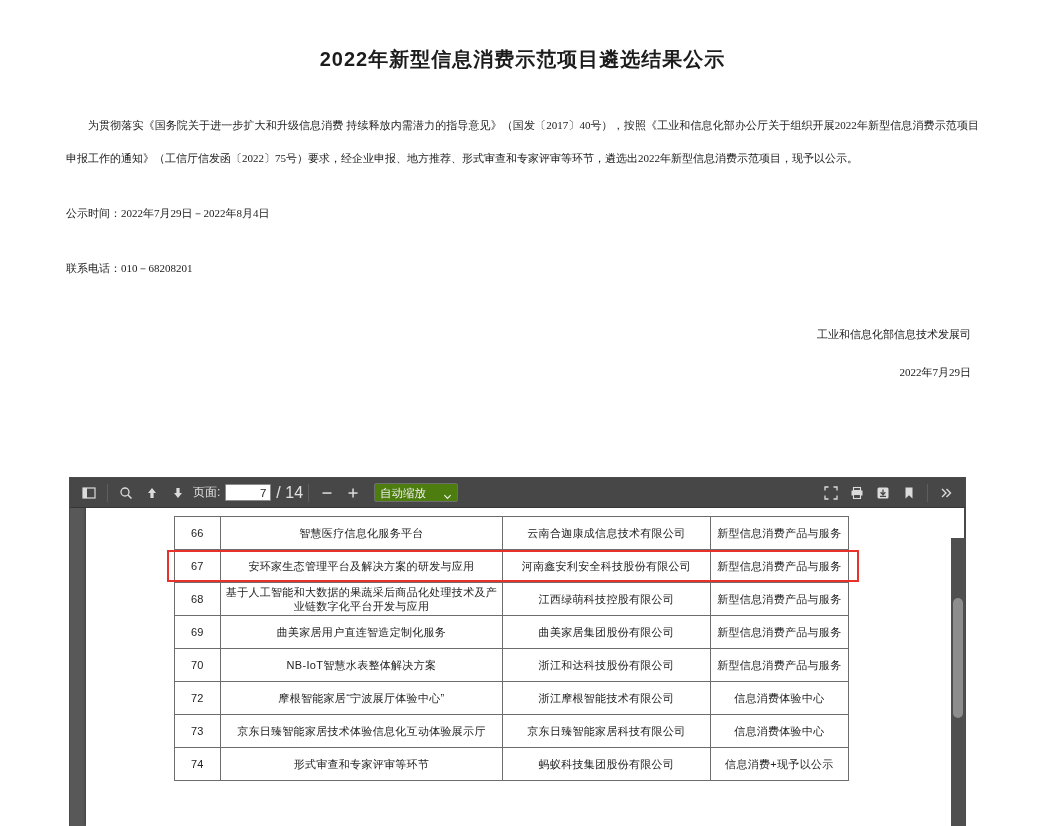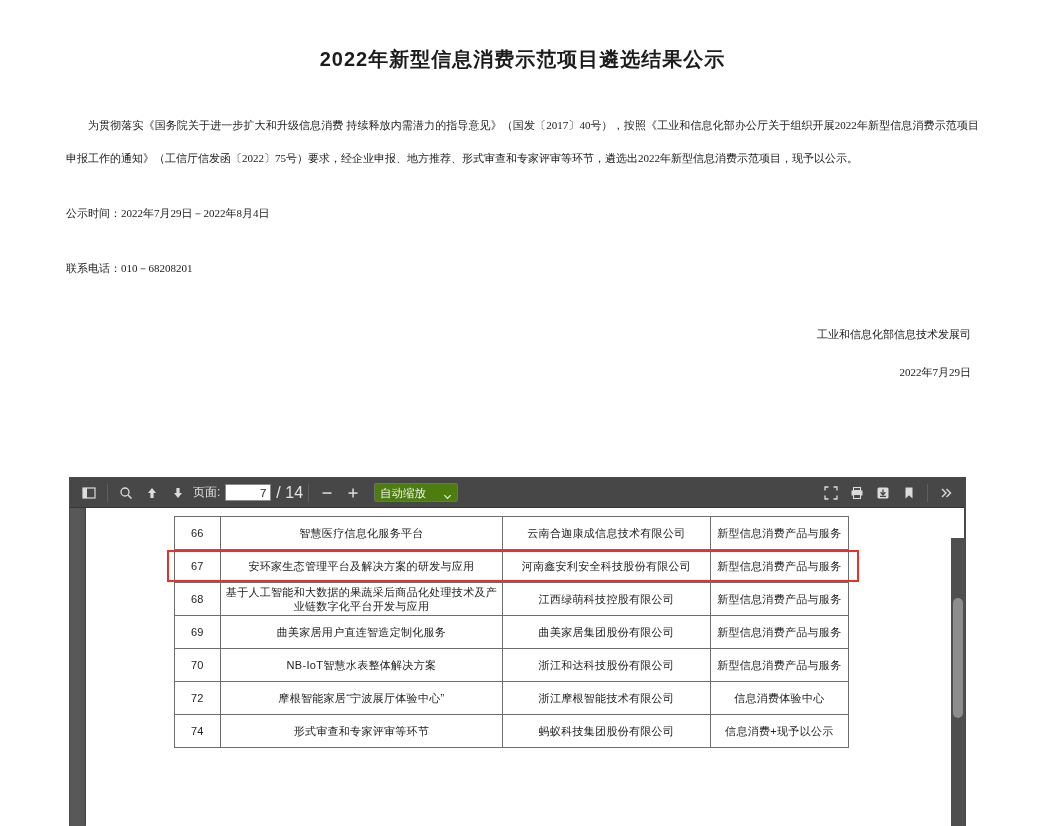--- a/index.html
+++ b/index.html
@@ -352,20 +352,26 @@
               <td class="col-org">浙江和达科技股份有限公司</td>
               <td class="col-type">新型信息消费产品与服务</td>
             </tr>
             <tr>
               <td class="col-no">72</td>
               <td class="col-name">摩根智能家居“宁波展厅体验中心”</td>
               <td class="col-org">浙江摩根智能技术有限公司</td>
               <td class="col-type">信息消费体验中心</td>
             </tr>
             <tr>
+              <td class="col-no">73</td>
+              <td class="col-name">京东日臻智能家居技术体验信息化互动体验展示厅</td>
+              <td class="col-org">京东日臻智能家居科技有限公司</td>
+              <td class="col-type">信息消费体验中心</td>
+            </tr>
+            <tr>
               <td class="col-no">74</td>
               <td class="col-name">形式审查和专家评审等环节</td>
               <td class="col-org">蚂蚁科技集团股份有限公司</td>
               <td class="col-type">信息消费+现予以公示</td>
             </tr>
           </tbody>
         </table>
         <div class="hl-box"></div>
       </div>
 

